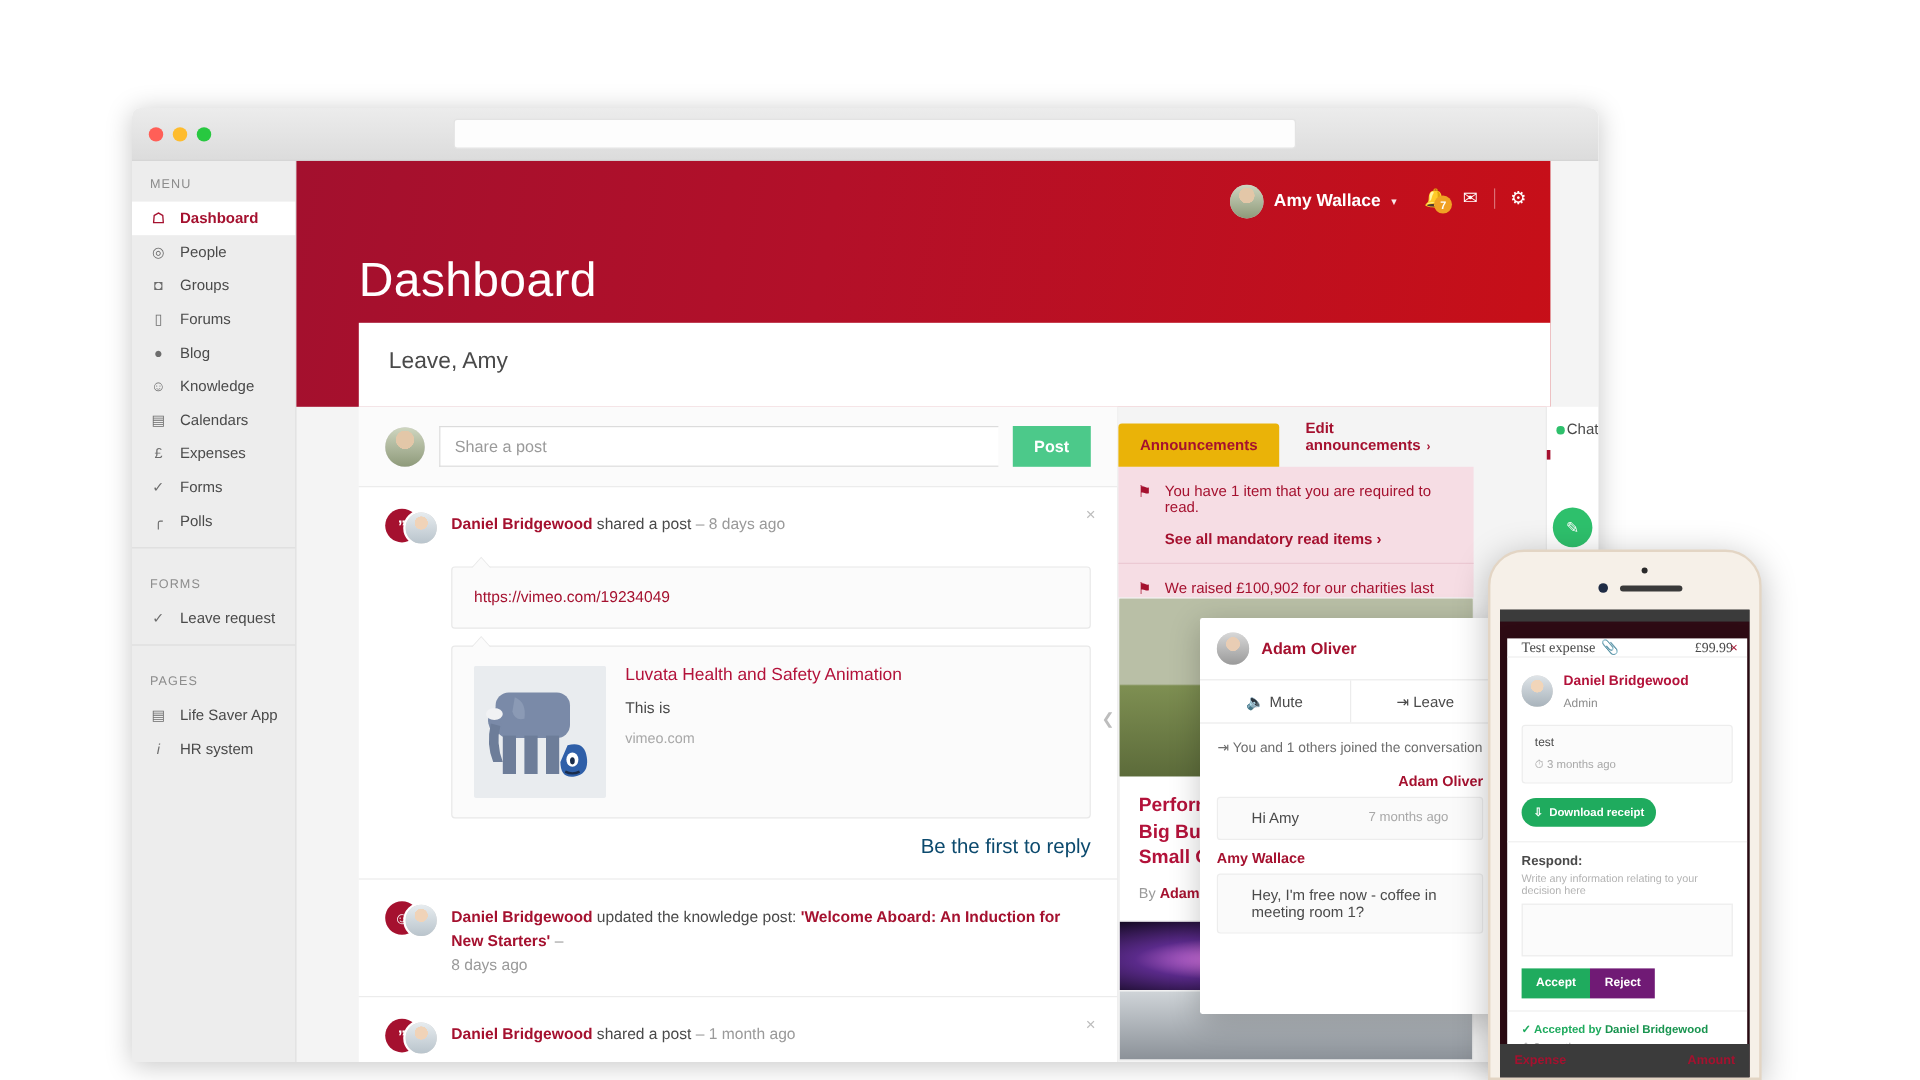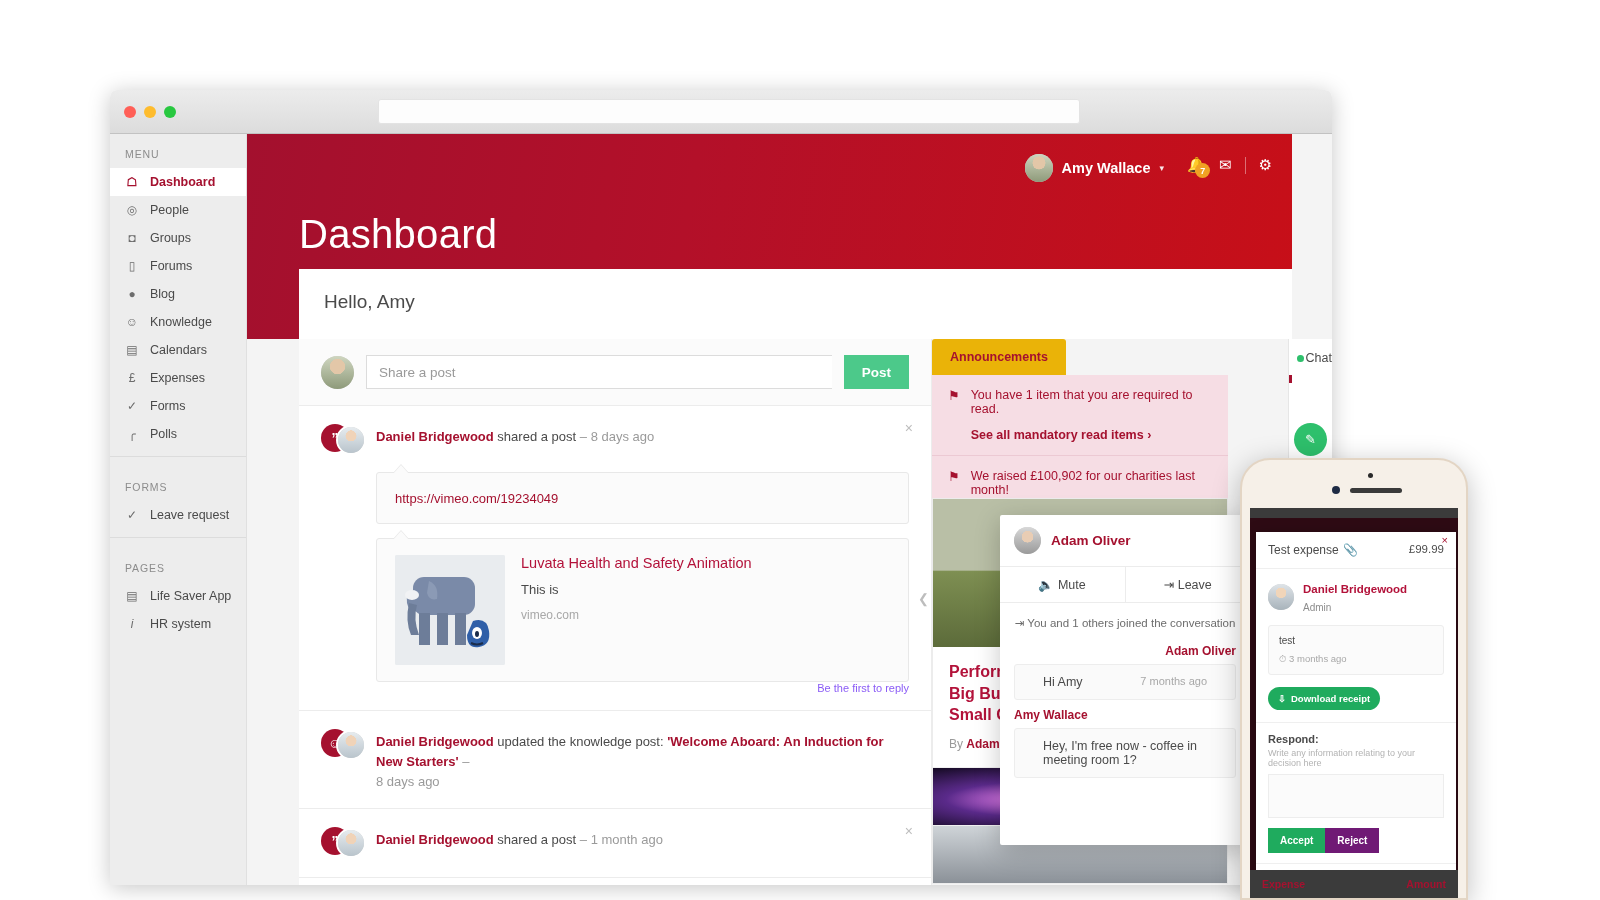--- a/index.html
+++ b/index.html
@@ -136,21 +136,21 @@
   }
   .bubble:before { top: -9px; border-bottom: 9px solid #e8e8e8; }
   .bubble:after { top: -8px; border-bottom: 9px solid #fbfbfb; }
   .bubble a { color: #a5112f; font-size: 13px; text-decoration: none; }
 
   .linkcard { display: flex; gap: 16px; }
   .thumb { width: 110px; height: 110px; flex: none; border-radius: 2px; overflow: hidden; position: relative; background: #e9ebee; }
   .lc-title { color: #b3123a; font-size: 14.5px; font-weight: normal; margin-bottom: 11px; }
   .lc-desc { color: #4a4a4a; font-size: 13px; margin-bottom: 11px; }
   .lc-src { color: #a8a8a8; font-size: 12px; }
-  .reply-link { text-align: right; font-size: 11px; color: #8b5cf6; }
+  .reply-link { text-align: right; font-size: 17px; color: #0c4a6e; margin-top: 14px; }
 
   
   .ann-wrap { position: absolute; left: 0; top: 0; width: 296px; }
   .ann-tabs { display: flex; align-items: flex-end; }
   .ann-tab {
     background: #eab308; color: #a5112f; font-size: 12.5px; font-weight: bold;
     padding: 11px 18px; border-radius: 3px 3px 0 0; cursor: pointer;
   }
   .ann-tab.alt { background: transparent; padding-left: 22px; }
   .ann-tab .chev { font-size: 10px; margin-left: 5px; }
@@ -220,21 +220,21 @@
   .ph-screen { position: absolute; left: 8px; top: 48px; right: 8px; bottom: 0; background: #3b3b3b; overflow: hidden; }
   .ph-topbar { height: 10px; background: #3b3b3b; }
   .ph-app { position: absolute; left: 0; top: 10px; right: 0; bottom: 0; background: #2e0b14; }
   .ph-rows { position: absolute; left: 0; right: 0; bottom: 0; }
   .ph-rowhdr { display: flex; justify-content: space-between; padding: 8px 12px; background: #3b3b3b; color: #a5112f; font-size: 10.5px; font-weight: bold; }
 
   .modal {
     position: absolute; left: 6px; top: 14px; width: 200px;
     background: #fff; box-shadow: 0 3px 14px rgba(0,0,0,0.3); overflow: hidden;
   }
-  .md-head { display: flex; justify-content: space-between; padding: 11px 12px; border-bottom: 1px solid #efefef; }
+  .md-head { display: flex; align-items: center; justify-content: space-between; padding: 0 12px; border-bottom: 1px solid #efefef; font-family: Liberation Serif, serif; }
   .md-title { font-size: 12px; color: #4a4a4a; display: flex; align-items: center; gap: 5px; }
   .md-amt { font-size: 11.5px; color: #4a4a4a; }
   .md-x { position: absolute; right: 8px; top: 2px; color: #a5112f; font-size: 11px; cursor: pointer; }
   .md-user { display: flex; align-items: center; gap: 9px; padding: 10px 12px; }
   .md-user .avatar { width: 26px; height: 26px; }
   .md-uname { color: #b3123a; font-size: 11.5px; font-weight: bold; line-height: 1.3; }
   .md-role { color: #8c8c8c; font-size: 10px; }
   .md-note {
     margin: 0 12px; border: 1px solid #ededed; background: #fbfbfb; border-radius: 3px;
     padding: 9px 10px; font-size: 10px; color: #4a4a4a;
@@ -371,21 +371,21 @@
             <span class="hicon">🔔
               <span class="badge">7</span>
             </span>
             <span class="hicon">✉</span>
             <span class="hdivider"></span>
             <span class="hicon">⚙</span>
           </div>
         </div>
 
         <div class="panel-white">
-          <div class="hello">Hello, Amy</div>
+          <div class="hello">Leave, Amy</div>
         </div>
 
         <div class="main-cols">
 
           <section class="feed-col">
 
             <div class="share-row">
               <span class="avatar">
                   <span class="ph-face f5"></span>
                 </span>
@@ -479,20 +479,23 @@
 
             </article>
           </section>
 
           <aside class="side-col">
             <span class="side-close">❮</span>
 
             <div class="ann-wrap">
               <div class="ann-tabs">
                 <div class="ann-tab">Announcements</div>
+                <div class="ann-tab alt">
+                  <span>Edit announcements</span><span class="chev">›</span>
+                </div>
               </div>
               <div class="ann-body">
                 <div class="ann-item">
                   <span class="ann-flag">⚑</span>
                   <div>
                     <span>You have 1 item that you are required to read.</span>
                     <span class="ann-see"><span>See all mandatory read items</span> <span>›</span></span>
                   </div>
                 </div>
                 <div class="ann-item">

